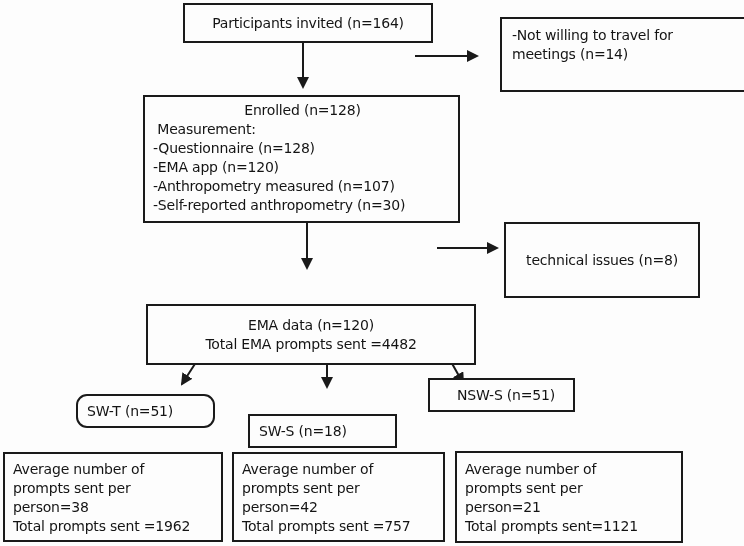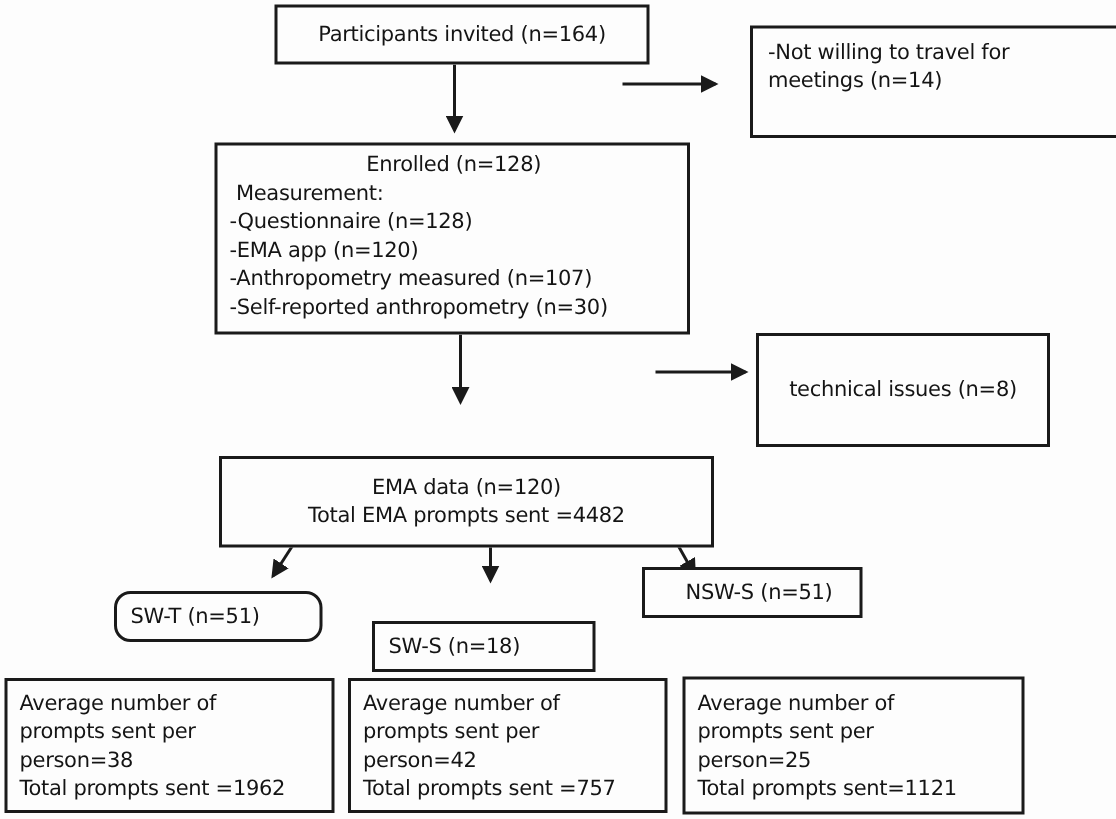--- a/index.html
+++ b/index.html
@@ -120,17 +120,17 @@
   <div class="box" style="left:232px; top:452px; width:213px; height:90px; padding:6px 2px 0 8px;">
     <div class="line">Average number of</div>
     <div class="line">prompts sent per</div>
     <div class="line">person=42</div>
     <div class="line">Total prompts sent =757</div>
   </div>
 
   <div class="box" style="left:455px; top:451px; width:228px; height:92px; padding:7px 2px 0 8px;">
     <div class="line">Average number of</div>
     <div class="line">prompts sent per</div>
-    <div class="line">person=25</div>
+    <div class="line">person=21</div>
     <div class="line">Total prompts sent=1121</div>
   </div>
 
 </div>
 
 </body></html>

